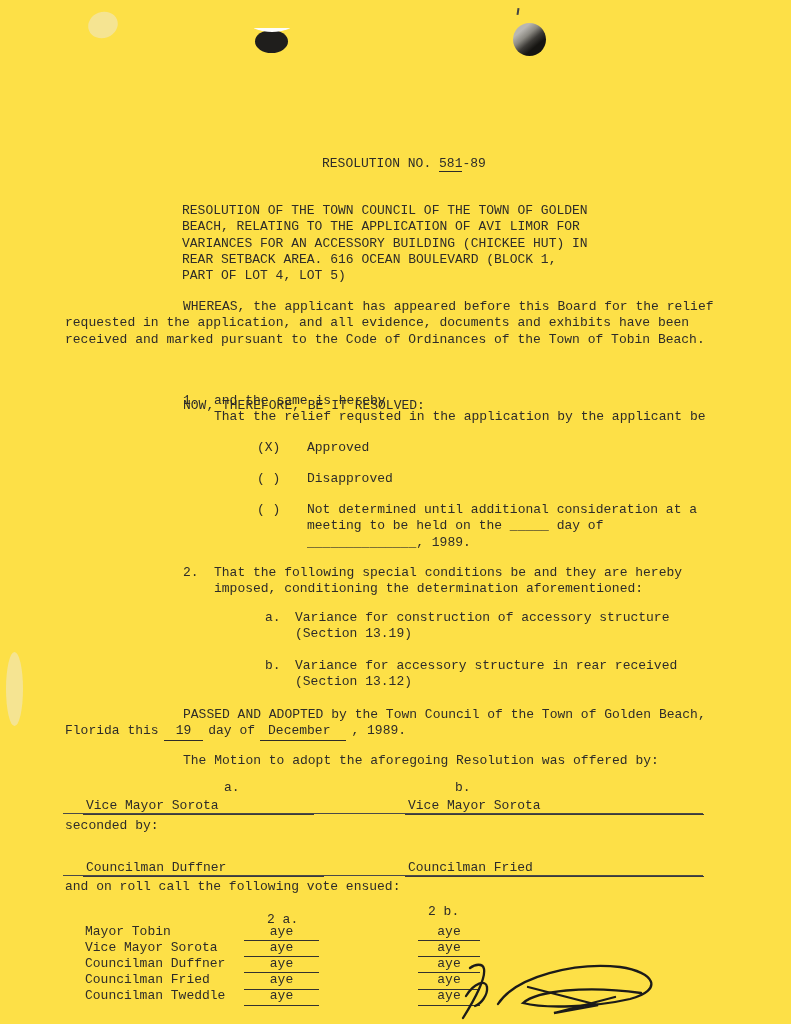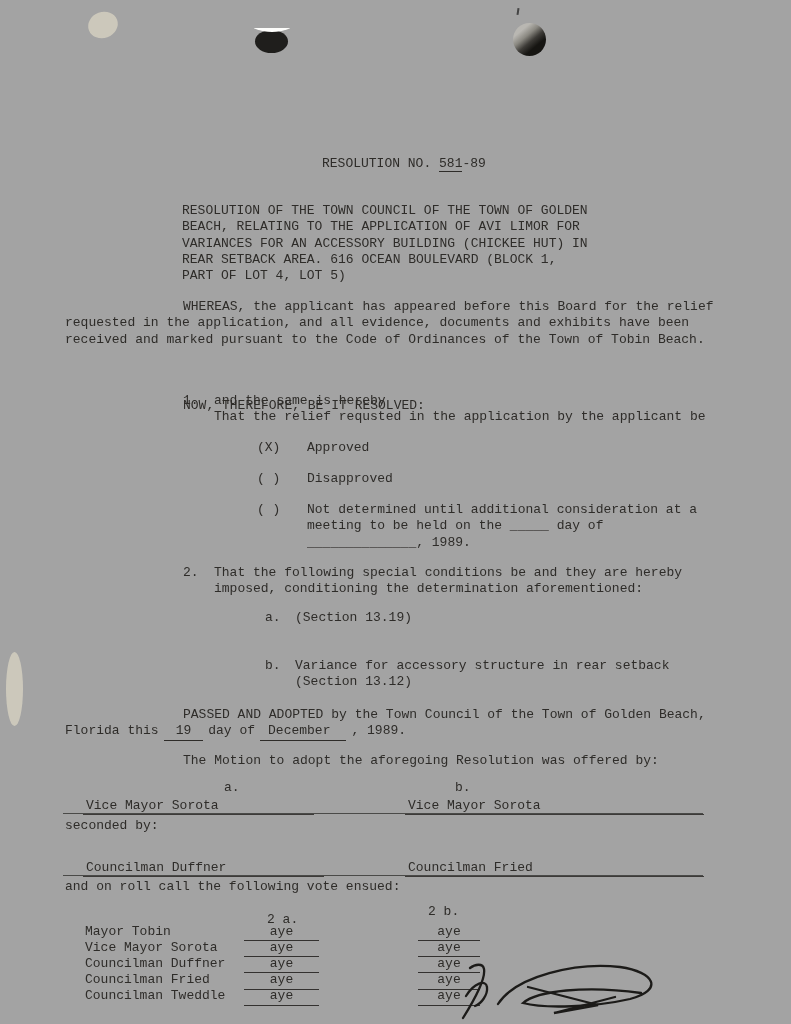--- a/index.html
+++ b/index.html
@@ -1,19 +1,19 @@
 <!DOCTYPE html>
 <html><head>
 <meta charset="utf-8">
 <style>
   html,body{margin:0;padding:0;background:#e8e8e8;}
   .paper{
     position:relative;
     width:791px;height:1024px;
-    background:#a3a3a3;
+    background:#fde047;
     font-family:"Liberation Mono","DejaVu Sans Mono",monospace;
     font-size:13px;
     color:#2e2c29;
     overflow:hidden;
     line-height:16.3px;
   }
   .abs{position:absolute;}
   .line{white-space:pre;}
   
   .mark-left{left:254px;top:28px;width:36px;height:27px;overflow:hidden;}
@@ -103,28 +103,29 @@
     <span class="inum">2.</span>
     <span>
       <div class="line">That the following special conditions be and they are hereby</div>
       <div class="line">imposed, conditioning the determination aforementioned:</div>
     </span>
   </div>
 
   <div class="abs item" style="left:265px;top:610px;width:480px;">
     <span class="smark">a.</span>
     <span>
+      <div class="line">Variance for construction of accessory structure</div>
       <div class="line">(Section 13.19)</div>
     </span>
   </div>
 
   <div class="abs item" style="left:265px;top:658px;width:480px;">
     <span class="smark">b.</span>
     <span>
-      <div class="line">Variance for accessory structure in rear setback</div>
+      <div class="line">Variance for accessory structure in rear received</div>
       <div class="line">(Section 13.12)</div>
     </span>
   </div>
 
   <div class="abs" style="left:65px;top:707px;">
     <div class="line" style="margin-left:118px;">PASSED AND ADOPTED by the Town Council of the Town of Golden Beach,</div>
     <div class="line"><span>Florida this</span><span class="blank">19</span><span>day of</span><span class="blank" style="padding:0 16px 0 8px;">December</span><span>, 1989.</span></div>
   </div>
 
   <div class="abs line" style="left:183px;top:753px;">The Motion to adopt the aforegoing Resolution was offered by:</div>

